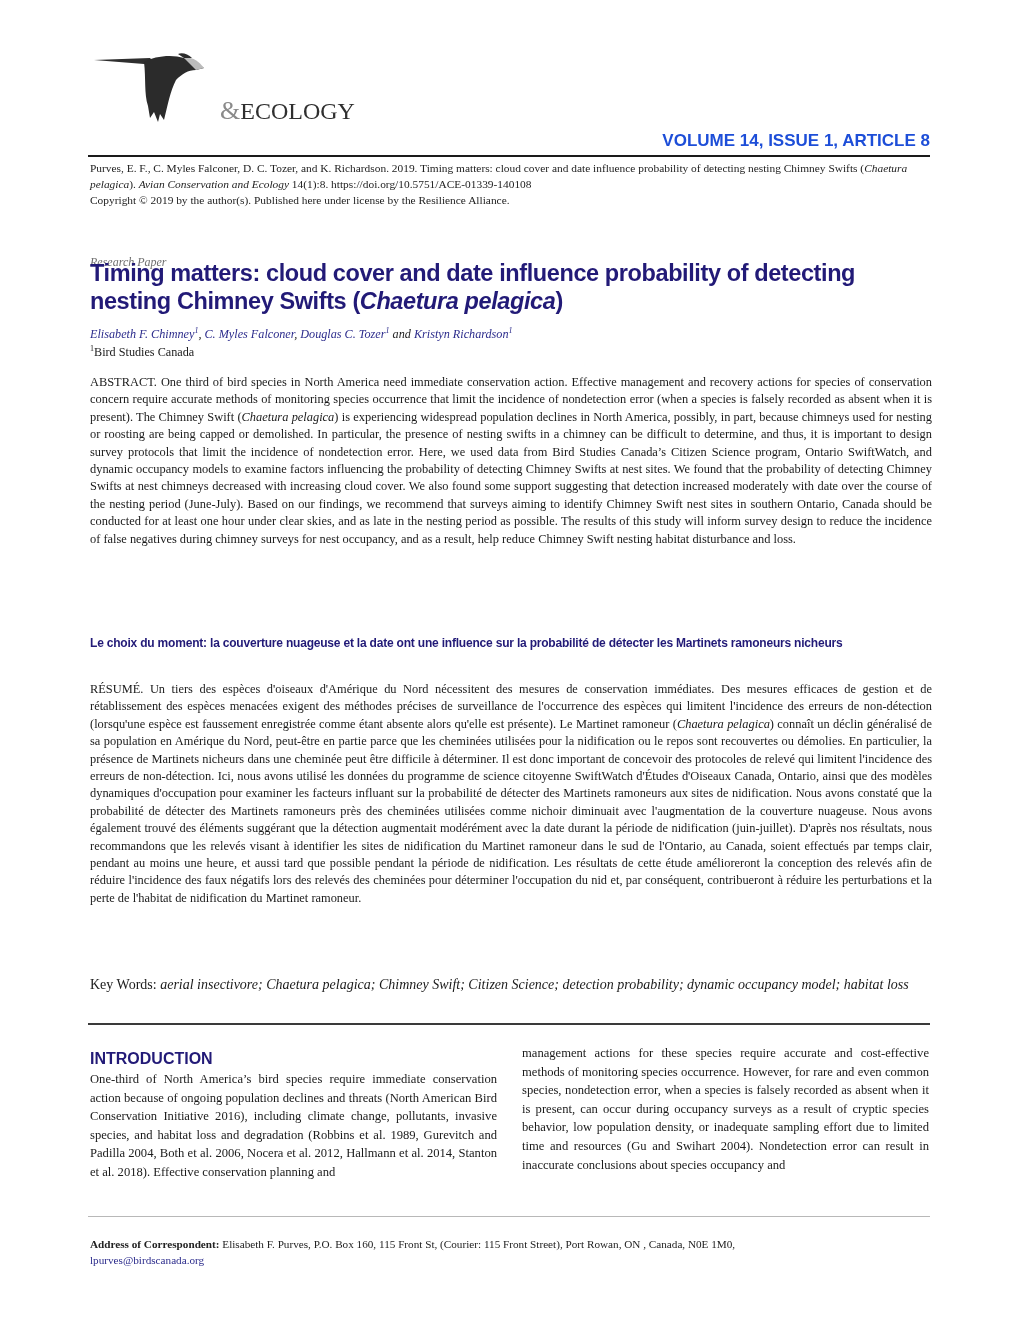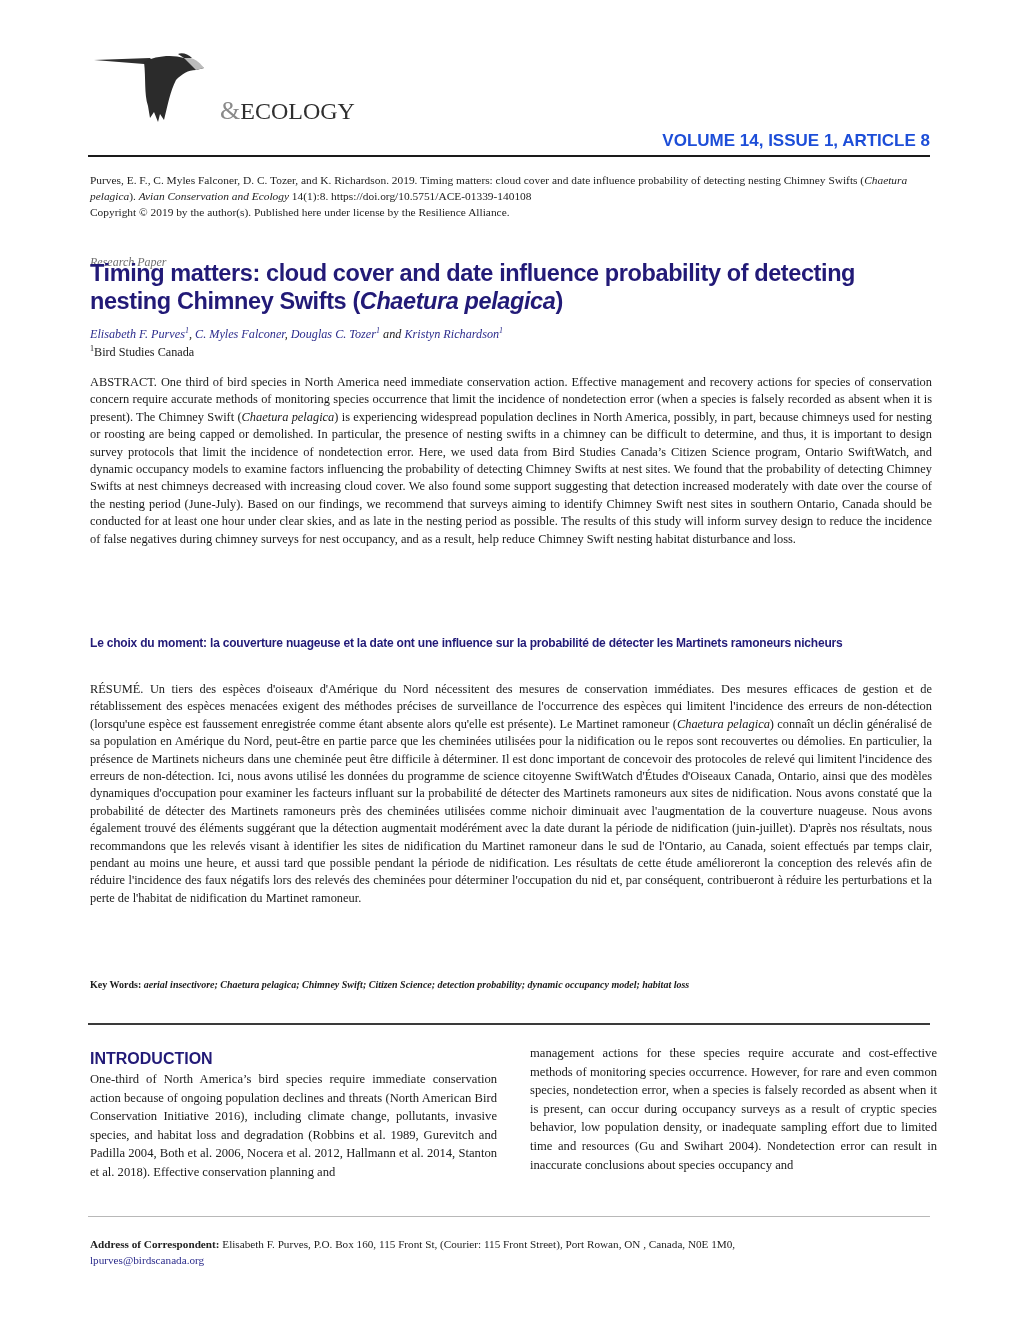--- a/index.html
+++ b/index.html
@@ -9,50 +9,50 @@
   
   .logo { left: 92px; top: 48px; width: 420px; height: 80px; }
   .logo svg { position: absolute; left: 0; top: 0; }
   .logo-line1 { position: absolute; left: 128px; top: 24px; font-family: "Liberation Serif", serif; font-size: 24px; letter-spacing: 0.2px; color: #2f2f2f; white-space: nowrap; }
   .logo-line2 { position: absolute; left: 128px; top: 48px; font-family: "Liberation Serif", serif; font-size: 24px; color: #2f2f2f; white-space: nowrap; }
   .logo-amp { color: #8a8a8a; font-size: 26px; }
 
   .volume { right: 90px; top: 131px; font-family: "Liberation Sans", sans-serif; font-weight: bold; font-size: 17px; color: #1d4ed8; white-space: nowrap; }
   .rule-top { left: 88px; top: 155px; width: 842px; height: 2px; background: #1a1a1a; }
 
-  .citation { left: 90px; top: 160px; width: 842px; font-size: 11.4px; line-height: 16px; color: #222; margin-top: 12px; }
+  .citation { left: 90px; top: 160px; width: 842px; font-size: 11.4px; line-height: 16px; color: #222; }
   .citation i { font-style: italic; }
 
   .paper-type { left: 90px; top: 229px; font-size: 12px; font-style: italic; color: #6f6f6f; margin-top: 26px; }
 
   .title { left: 90px; top: 259px; width: 800px; font-family: "Liberation Sans", sans-serif; font-weight: bold; font-size: 23.5px; line-height: 28px; color: #221a77; letter-spacing: -0.4px; }
   .title i { font-style: italic; }
 
   .authors { left: 90px; top: 326px; font-size: 12.2px; font-style: italic; color: #2c2c8c; white-space: nowrap; }
   .authors sup { font-size: 8px; color: #2c2c8c; }
   .authors .and { color: #222; }
   .affil { left: 90px; top: 344px; font-size: 12.2px; color: #1a1a1a; text-align: center; }
   .affil sup { font-size: 8px; }
 
   .para { left: 90px; width: 842px; font-size: 12.4px; line-height: 17.4px; text-align: justify; color: #1a1a1a; }
   .para i { font-style: italic; }
   .abstract { top: 374px; }
   .resume { top: 681px; }
 
   .fr-title { left: 90px; top: 635px; width: 842px; font-family: "Liberation Sans", sans-serif; font-weight: bold; font-size: 12px; line-height: 17px; color: #221a77; letter-spacing: -0.2px; }
 
-  .keywords { left: 90px; top: 976px; width: 842px; font-size: 10px; line-height: 17.4px; text-align: justify; font-weight: bold; }
+  .keywords { left: 90px; top: 976px; width: 842px; font-size: 14px; line-height: 17.4px; text-align: justify; }
   .keywords .kw { font-style: italic; }
 
   .rule-mid { left: 88px; top: 1023px; width: 842px; height: 2px; background: #3a3a3a; }
 
   .intro-h { left: 90px; top: 1050px; font-family: "Liberation Sans", sans-serif; font-weight: bold; font-size: 16px; color: #221a77; }
   .col { width: 407px; font-size: 12.6px; line-height: 18.6px; text-align: justify; color: #1a1a1a; }
   .col-left { left: 90px; top: 1070px; }
-  .col-right { left: 522px; top: 1044px; margin-left: 8px; }
+  .col-right { left: 522px; top: 1044px; }
 
   .rule-bot { left: 88px; top: 1216px; width: 842px; height: 1px; background: #b8b8b8; }
   .address { left: 90px; top: 1236px; width: 842px; font-size: 11.2px; line-height: 16px; color: #222; }
   .address b { font-weight: bold; }
   .address a { color: #2c2c8c; text-decoration: none; }
 </style>
 </head>
 <body>
 
 <div class="abs logo">
@@ -73,21 +73,21 @@
   <span>Copyright © 2019 by the author(s). Published here under license by the Resilience Alliance.</span>
 </div>
 
 <div class="abs paper-type">Research Paper</div>
 
 <div class="abs title">
   <span>Timing matters: cloud cover and date influence probability of detecting nesting Chimney Swifts (</span><i>Chaetura pelagica</i><span>)</span>
 </div>
 
 <div class="abs authors">
-  <span>Elisabeth F. Purves</span><sup>1</sup><span class="and">, </span><span>C. Myles Falconer</span><span class="and">, </span><span>Douglas C. Tozer</span><sup>1</sup><span class="and"> and </span><span>Kristyn Richardson</span><sup>1</sup>
+  <span>Elisabeth F. Chimney</span><sup>1</sup><span class="and">, </span><span>C. Myles Falconer</span><span class="and">, </span><span>Douglas C. Tozer</span><sup>1</sup><span class="and"> and </span><span>Kristyn Richardson</span><sup>1</sup>
 </div>
 <div class="abs affil"><sup>1</sup><span>Bird Studies Canada</span></div>
 
 <div class="abs para abstract">
   <span>ABSTRACT.</span><span> One third of bird species in North America need immediate conservation action. Effective management and recovery actions for species of conservation concern require accurate methods of monitoring species occurrence that limit the incidence of nondetection error (when a species is falsely recorded as absent when it is present). The Chimney Swift (</span><i>Chaetura pelagica</i><span>) is experiencing widespread population declines in North America, possibly, in part, because chimneys used for nesting or roosting are being capped or demolished. In particular, the presence of nesting swifts in a chimney can be difficult to determine, and thus, it is important to design survey protocols that limit the incidence of nondetection error. Here, we used data from Bird Studies Canada’s Citizen Science program, Ontario SwiftWatch, and dynamic occupancy models to examine factors influencing the probability of detecting Chimney Swifts at nest sites. We found that the probability of detecting Chimney Swifts at nest chimneys decreased with increasing cloud cover. We also found some support suggesting that detection increased moderately with date over the course of the nesting period (June-July). Based on our findings, we recommend that surveys aiming to identify Chimney Swift nest sites in southern Ontario, Canada should be conducted for at least one hour under clear skies, and as late in the nesting period as possible. The results of this study will inform survey design to reduce the incidence of false negatives during chimney surveys for nest occupancy, and as a result, help reduce Chimney Swift nesting habitat disturbance and loss.</span>
 </div>
 
 <div class="abs fr-title">Le choix du moment: la couverture nuageuse et la date ont une influence sur la probabilité de détecter les Martinets ramoneurs nicheurs</div>
 
 <div class="abs para resume">

